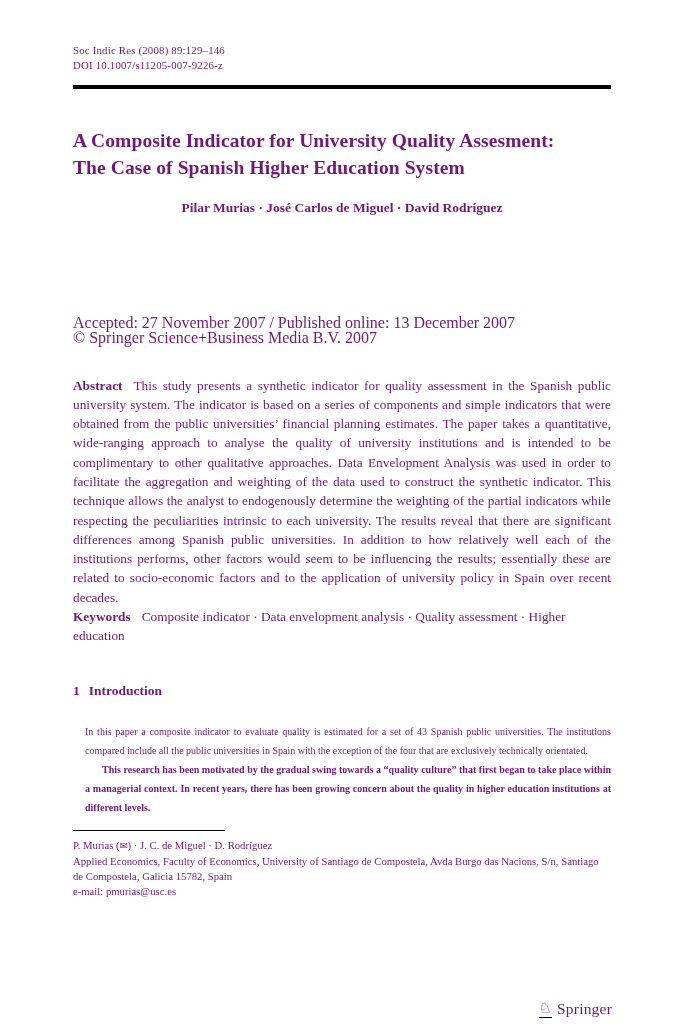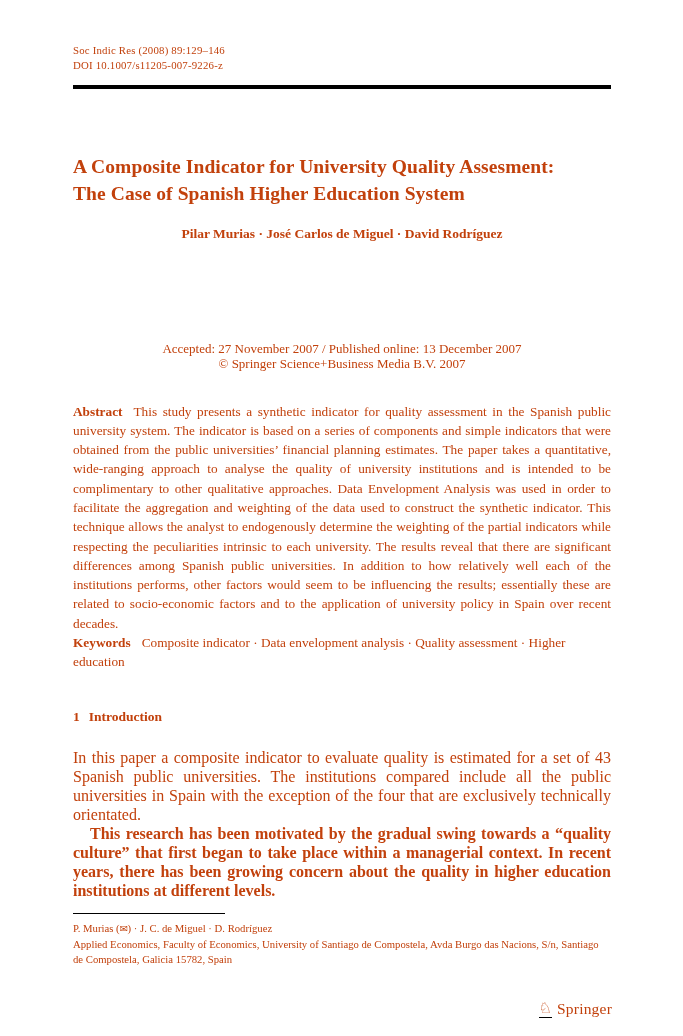--- a/index.html
+++ b/index.html
@@ -3,59 +3,58 @@
 <meta charset="utf-8">
 <style>
   * { margin: 0; padding: 0; box-sizing: border-box; }
   html, body { background: #ffffff; }
   .page {
     position: relative;
     width: 683px;
     height: 1036px;
     background: #ffffff;
     font-family: "Liberation Serif", serif;
-    color: #c2410c;
+    color: #701a75;
     overflow: hidden;
   }
   .content {
     position: absolute;
     left: 73px;
     top: 0;
     width: 538px;
     padding-top: 43px;
   }
   .meta-line {
     font-size: 10.8px;
     line-height: 15px;
     letter-spacing: 0.2px;
   }
   .rule-thick {
     margin-top: 12px;
     height: 3.5px;
     background: #000;
   }
   h1.paper-title {
-    margin-top: 64px;
+    margin-top: 38px;
     font-size: 19.5px;
     line-height: 27px;
     font-weight: bold;
     letter-spacing: 0.1px;
   }
   h1.paper-title .tline { display: block; }
   .authors {
     margin-top: 19px;
     font-size: 13.5px;
     font-weight: bold;
     text-align: center;
   }
   .pub-info {
     margin-top: 99px;
-    font-size: 13px;
+    font-size: 16px;
     line-height: 15.5px;
-    text-align: center;
   }
   .abstract {
     margin-top: 30px;
     font-size: 13.3px;
     line-height: 19.3px;
     text-align: justify;
   }
   .inline-label {
     font-weight: bold;
     margin-right: 11px;
@@ -64,23 +63,24 @@
     font-size: 13.3px;
     line-height: 19.3px;
   }
   .section-heading {
     margin-top: 37px;
     font-size: 13.5px;
     font-weight: bold;
   }
   .section-heading .hnum { margin-right: 9px; }
   .body-par {
-    font-size: 16px;
+    font-size: 10px;
     line-height: 19px;
     text-align: justify;
+    margin-left: 12px;
   }
   .body-par.first { margin-top: 23px; }
   .body-par.indented { text-indent: 17px; font-weight: bold; }
   .footnote-rule {
     margin-top: 13px;
     width: 152px;
     height: 1.6px;
     background: #000;
   }
   .footnote {
@@ -137,20 +137,21 @@
     <h2 class="section-heading"><span class="hnum">1</span><span>Introduction</span></h2>
 
     <p class="body-par first">In this paper a composite indicator to evaluate quality is estimated for a set of 43 Spanish public universities. The institutions compared include all the public universities in Spain with the exception of the four that are exclusively technically orientated.</p>
     <p class="body-par indented">This research has been motivated by the gradual swing towards a “quality culture” that first began to take place within a managerial context. In recent years, there has been growing concern about the quality in higher education institutions at different levels.</p>
 
     <div class="footnote-rule"></div>
 
     <div class="footnote">
       <div><span>P. Murias (</span><span class="envelope">✉</span><span>) · J. C. de Miguel · D. Rodríguez</span></div>
       <div>Applied Economics, Faculty of Economics, University of Santiago de Compostela, Avda Burgo das Nacions, S/n, Santiago de Compostela, Galicia 15782, Spain</div>
+      <div>e-mail: pmurias@usc.es</div>
     </div>
 
   </div>
 
   <div class="publisher">
     <span class="horse">♘</span>
     <span class="pubname">Springer</span>
   </div>
 </div>
 

